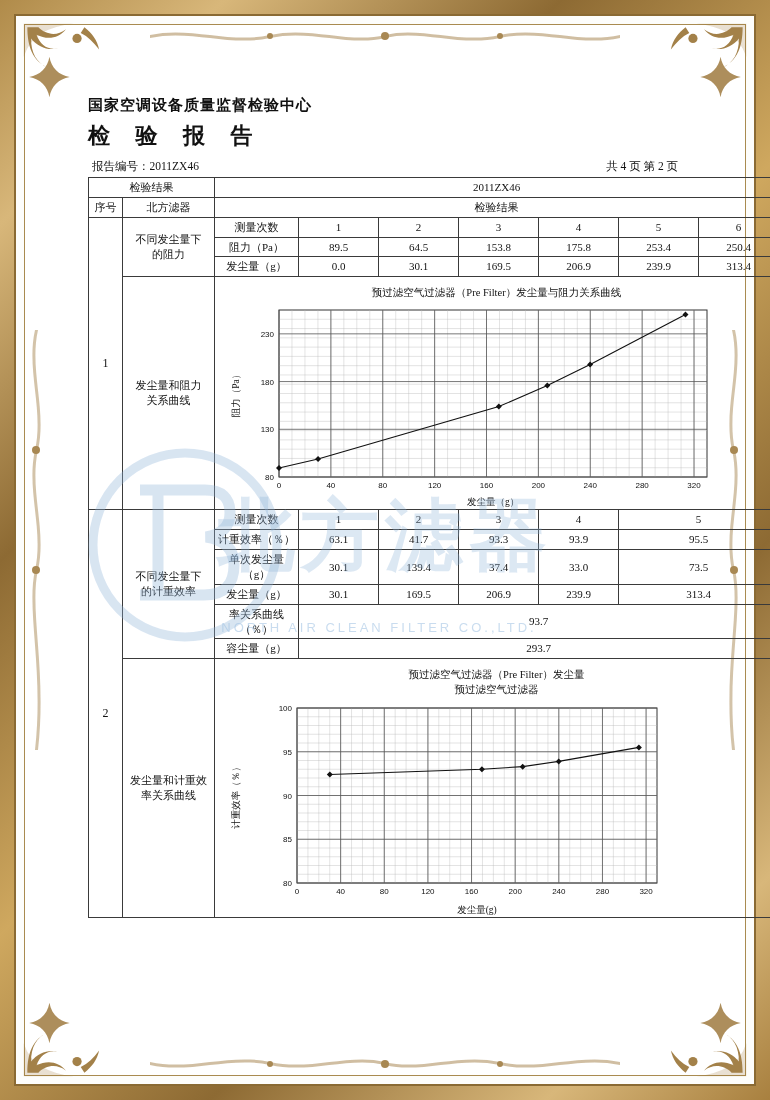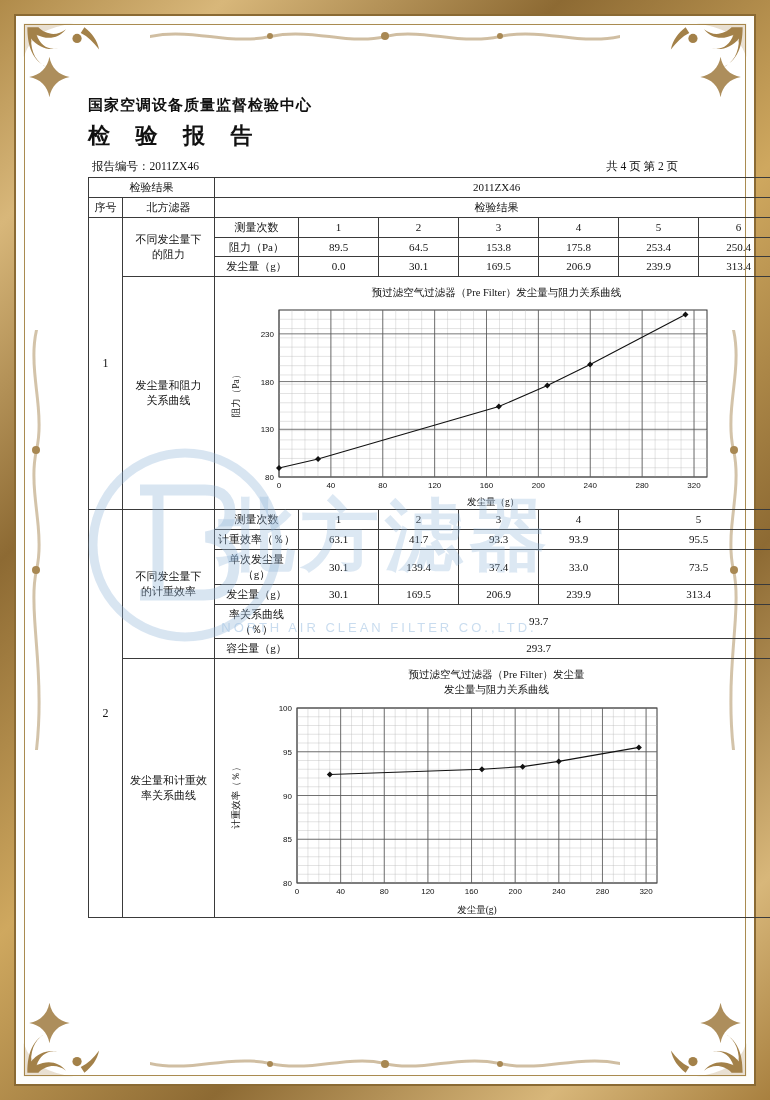--- a/index.html
+++ b/index.html
@@ -415,21 +415,21 @@
 
       <tr>
         <td class="lbl">
           <span>发尘量和计重效</span><br>
           <span>率关系曲线</span>
         </td>
         <td colspan="7" class="cellpad">
           <div class="chart-wrap">
             <div class="chart-title">
               <span>预过滤空气过滤器（Pre Filter）发尘量</span><br>
-              <span>发尘量与阻力关系曲线</span>
+              <span>预过滤空气过滤器</span>
             </div>
             <svg class="plot" id="chart2" width="540" height="215" viewBox="0 0 540 215">
                   <rect x="70" y="8" width="360" height="175" fill="#ffffff" stroke="#333" stroke-width="1"></rect>
                   <line x1="80.9090909090909" y1="8" x2="80.9090909090909" y2="183" stroke="#b9b9b9" stroke-width="0.4"></line>
                   <line x1="91.81818181818181" y1="8" x2="91.81818181818181" y2="183" stroke="#b9b9b9" stroke-width="0.4"></line>
                   <line x1="102.72727272727272" y1="8" x2="102.72727272727272" y2="183" stroke="#b9b9b9" stroke-width="0.4"></line>
                   <line x1="113.63636363636363" y1="8" x2="113.63636363636363" y2="183" stroke="#b9b9b9" stroke-width="0.4"></line>
                   <line x1="124.54545454545455" y1="8" x2="124.54545454545455" y2="183" stroke="#b9b9b9" stroke-width="0.4"></line>
                   <line x1="135.45454545454544" y1="8" x2="135.45454545454544" y2="183" stroke="#b9b9b9" stroke-width="0.4"></line>
                   <line x1="146.36363636363637" y1="8" x2="146.36363636363637" y2="183" stroke="#b9b9b9" stroke-width="0.4"></line>

